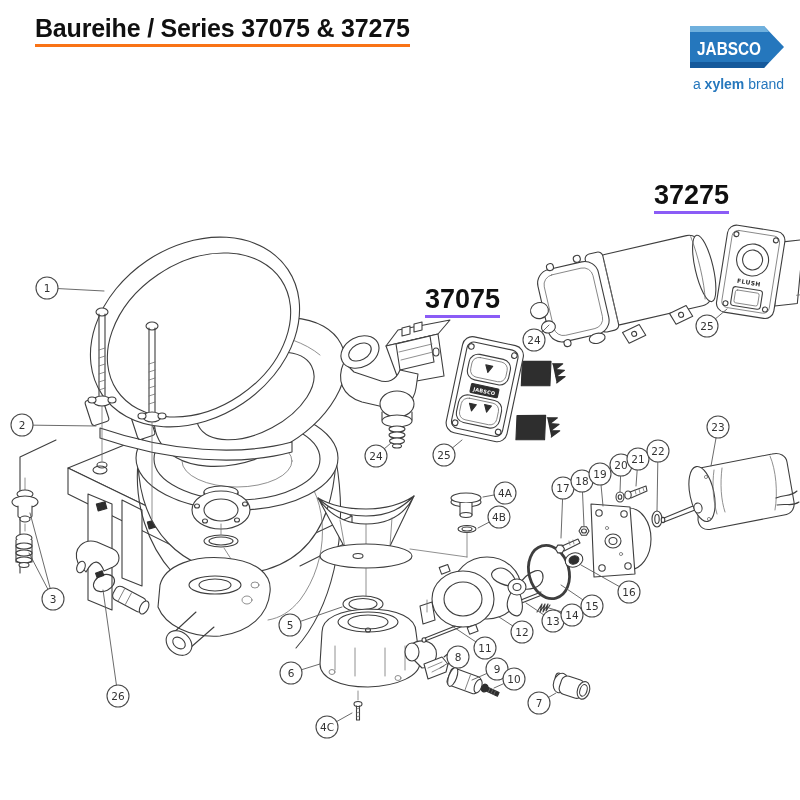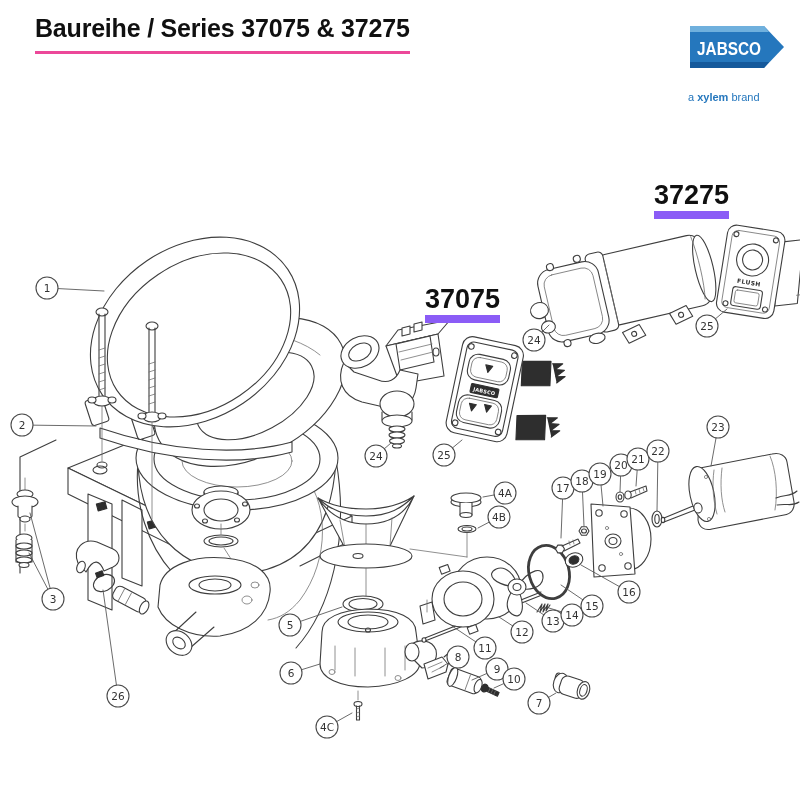--- a/index.html
+++ b/index.html
@@ -14,28 +14,28 @@
   #diagram .fd{fill:#2e2e2e;stroke:#2e2e2e;}
   #diagram .thin{stroke-width:.75;stroke:#6b6b6b;}
   #diagram .th2{stroke-width:2.8;}
   #diagram .leader{stroke:#5a5a5a;stroke-width:.9;}
   #diagram .co-circle{fill:#fff;stroke:#4a4a4a;stroke-width:1.1;}
   #diagram text{font-family:"DejaVu Sans","Liberation Sans",sans-serif;}
   #diagram .co-text{font-size:10.5px;fill:#333;text-anchor:middle;}
   #diagram .svg-small{font-size:6px;font-weight:bold;fill:#333;text-anchor:middle;letter-spacing:.4px;}
   #diagram .svg-mini{font-size:5px;font-weight:bold;fill:#fff;text-anchor:middle;letter-spacing:.2px;}
   .page-title{position:absolute;left:35px;top:14px;margin:0;font-size:25px;font-weight:bold;
-      color:#101010;border-bottom:3px solid #ec4899;padding-bottom:8px;letter-spacing:-.2px;
+      color:#101010;border-bottom:3px solid #f97316;padding-bottom:1px;letter-spacing:-.2px;
       font-family:"Liberation Sans",sans-serif;z-index:5;}
   .series-label{position:absolute;font-size:27px;font-weight:bold;color:#101010;
-      border-bottom:8px solid #8b5cf6;padding-bottom:0;z-index:5;font-family:"Liberation Sans",sans-serif;}
+      border-bottom:3px solid #8b5cf6;padding-bottom:0;z-index:5;font-family:"Liberation Sans",sans-serif;}
   #sec-37075{left:377px;top:284px;margin-left:48px;}
   #sec-37275{left:654px;top:180px;}
   .logo-wrap{position:absolute;left:688px;top:22px;width:112px;z-index:5;}
-  .logo-tagline{margin-top:15px;font-size:11px;color:#2577bd;text-align:left;width:96px;}
+  .logo-tagline{margin-top:0;font-size:14px;color:#2577bd;text-align:right;width:96px;}
   .logo-tagline .bold{font-weight:bold;}
 </style>
 </head>
 <body>
 
 <div id="page">
 
   <h1 class="page-title">Baureihe / Series 37075 &amp; 37275</h1>
 
   <div class="logo-wrap">

